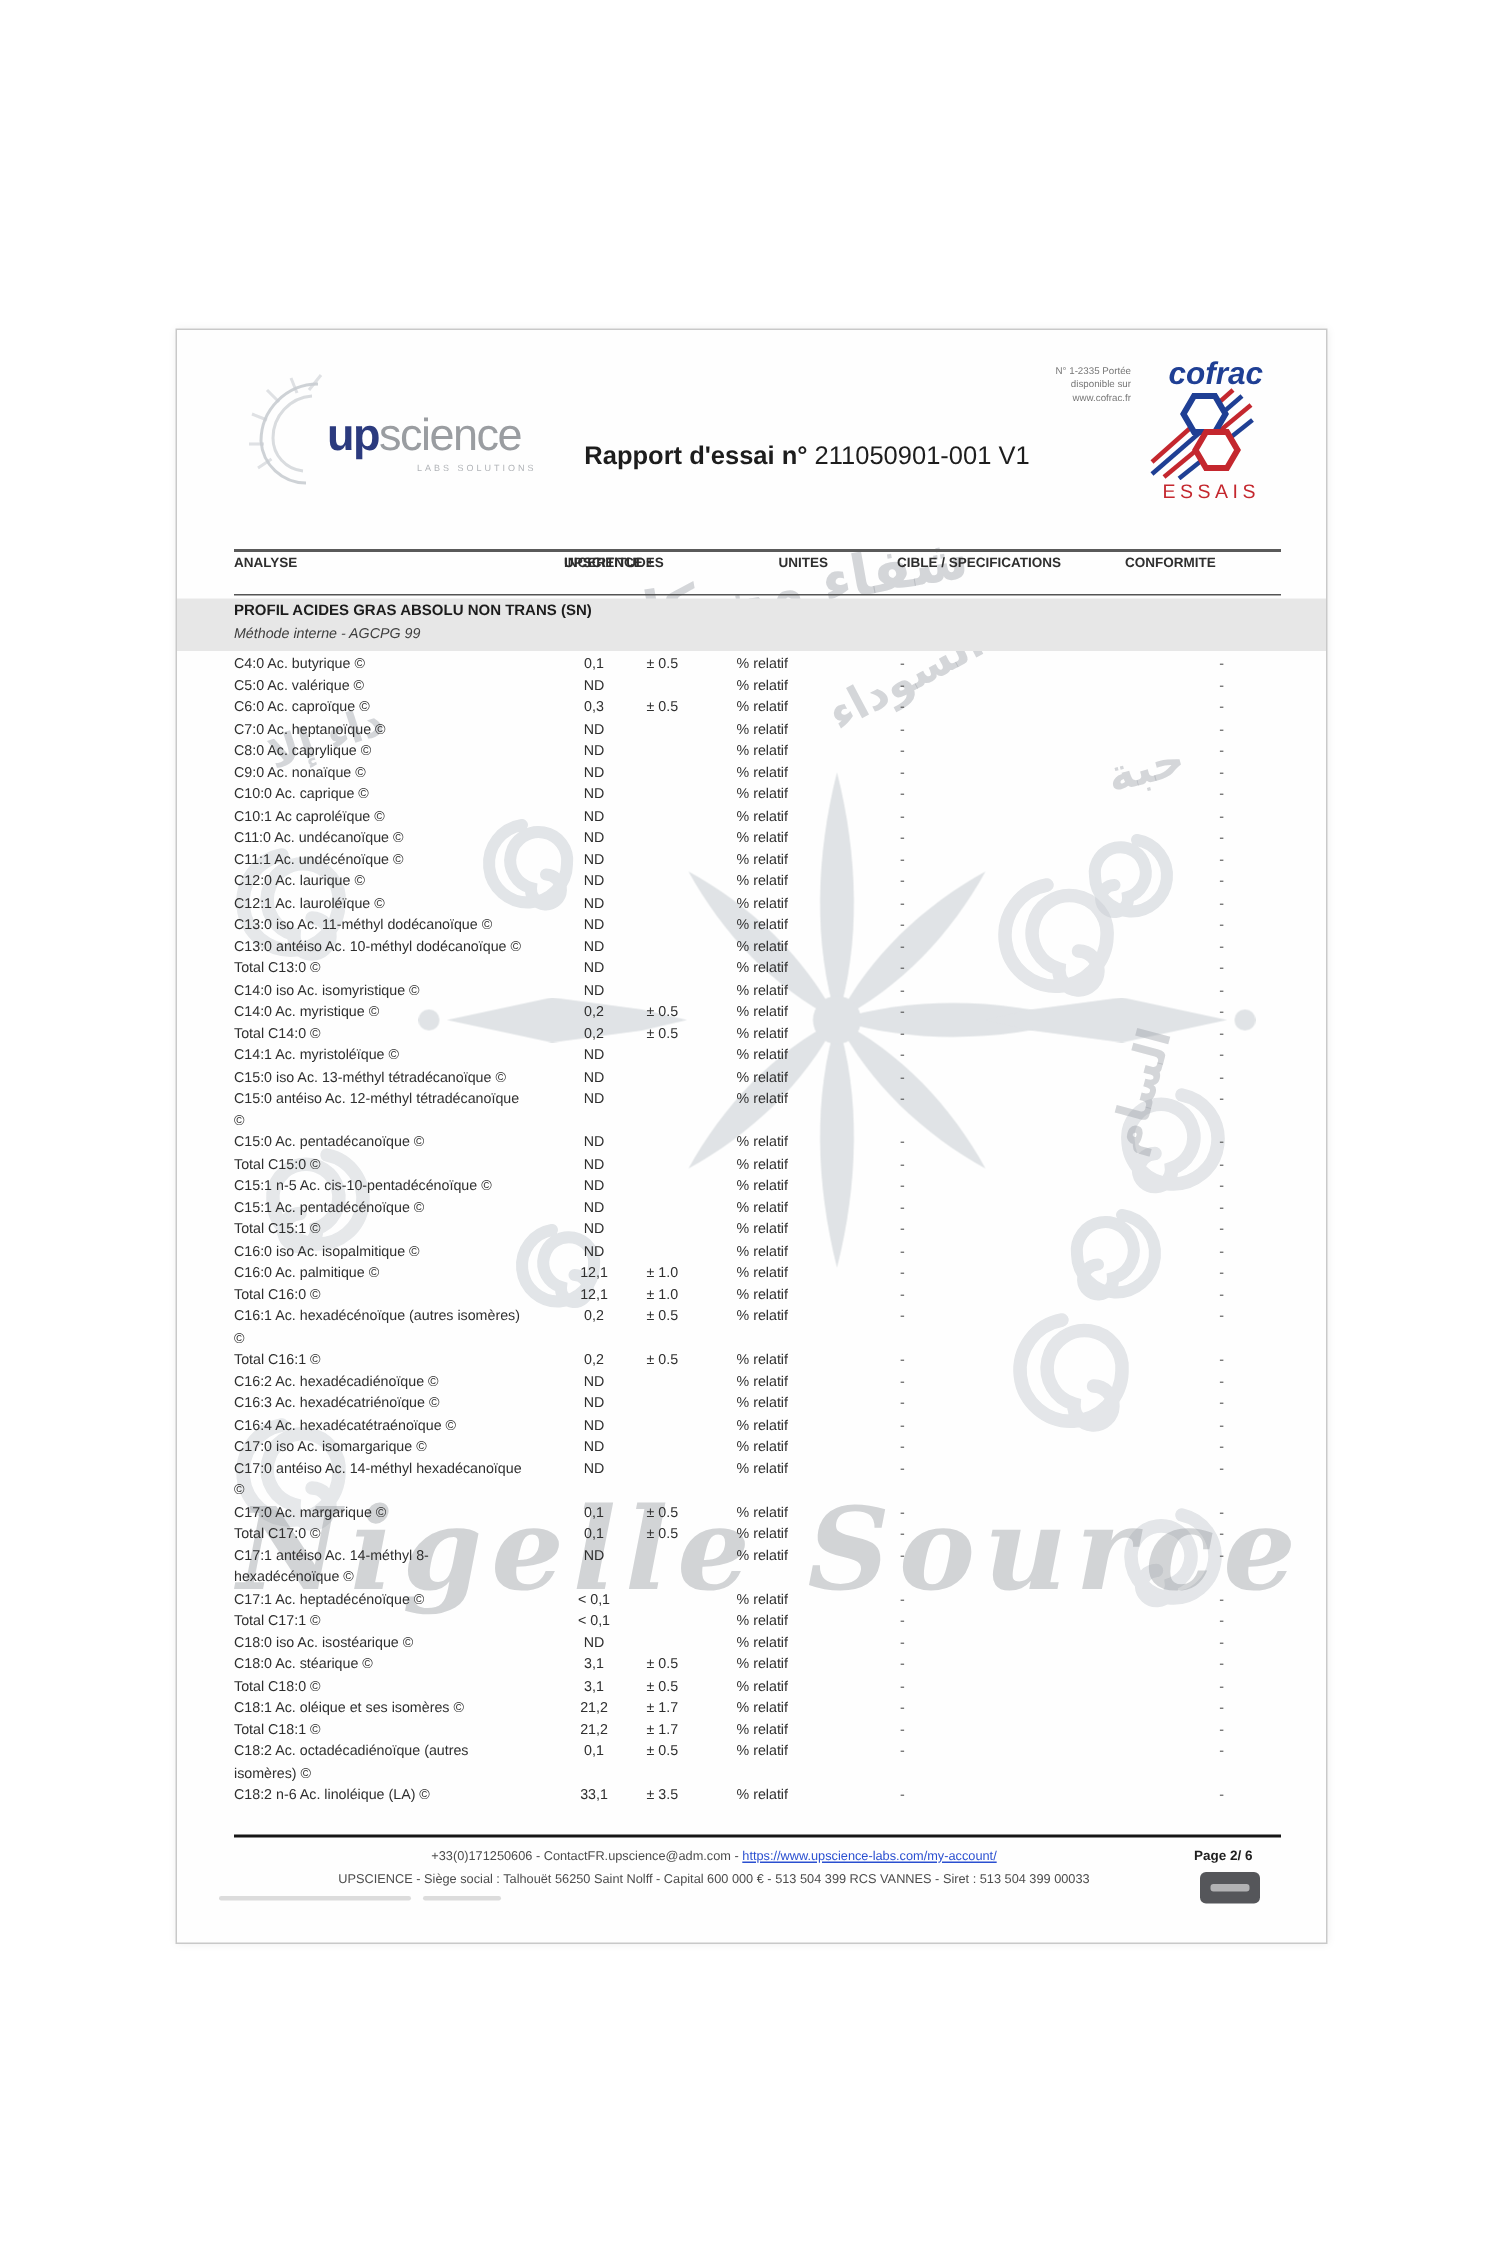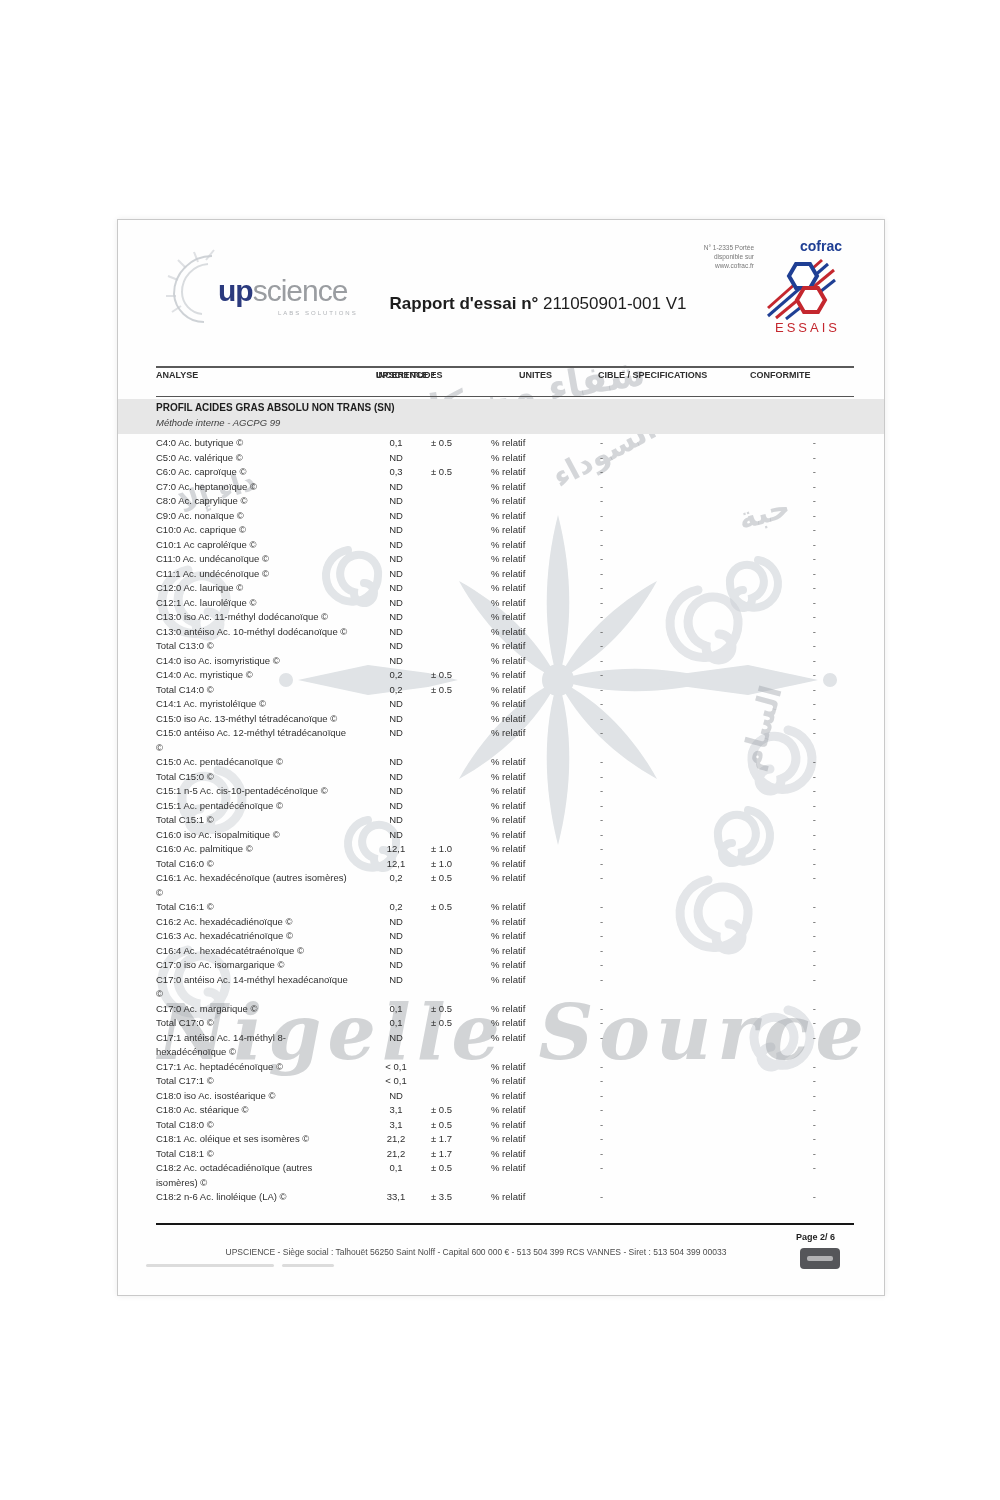--- a/index.html
+++ b/index.html
@@ -28,21 +28,21 @@
   .logo-up{font-size:30px;font-weight:bold;color:#2b3a7e;letter-spacing:-1px;}
   .logo-science{font-size:30px;color:#9a9da1;letter-spacing:-1px;}
   .logo-tag{position:absolute;left:118px;top:58px;font-size:6px;letter-spacing:2px;color:#b0b3b7;}
   .report-title{
     position:absolute;left:200px;top:74px;width:420px;text-align:center;
     font-size:17px;color:#1d1d1d;white-space:nowrap;
   }
   .report-title b{font-weight:bold;padding-left:20px;}
   .cofrac-block{position:absolute;right:42px;top:18px;width:150px;height:100px;}
   .cofrac-note{position:absolute;right:88px;top:6px;width:58px;font-size:6.5px;color:#777;text-align:right;line-height:1.35;}
-  .cofrac-name{position:absolute;right:0;top:0;font-size:14px;font-weight:bold;color:#1f3f94;letter-spacing:0;}
+  .cofrac-name{position:absolute;right:0;top:0;font-size:21px;font-weight:bold;color:#1f3f94;letter-spacing:0;font-style:italic;}
   .cofrac-art{position:absolute;right:6px;top:20px;}
   .cofrac-essais{position:absolute;right:2px;top:82px;font-size:13px;font-weight:normal;color:#c4272e;letter-spacing:3px;}
   .rule-top{position:absolute;left:38px;top:146px;width:698px;height:2px;background:#5a5a5a;}
   .rule-mid{position:absolute;left:38px;top:176px;width:698px;height:1px;background:#555;}
   .rule-bot{position:absolute;left:38px;top:1003px;width:698px;height:2px;background:#161616;}
   .col-headers{position:absolute;left:38px;top:150px;width:698px;height:26px;font-size:9px;font-weight:bold;color:#2e2e2e;}
   .col-headers span{position:absolute;top:0;line-height:1.25;}
   .ch-analyse{left:0;}
   .ch-resultats{left:220px;width:110px;}
   .ch-unites{left:339px;margin-left:24px;}
@@ -622,20 +622,21 @@
       <span class="c-label">C18:2 n-6 Ac. linoléique (LA) ©</span>
       <span class="c-res">33,1</span>
       <span class="c-unc">± 3.5</span>
       <span class="c-unit">% relatif</span>
       <span class="c-cible">-</span>
       <span class="c-conf">-</span>
     </div>
   </div>
 
   <div class="rule-bot"></div>
+  <div class="footer-line1"><span>+33(0)171250606 - ContactFR.upscience@adm.com - </span><a href="#">https://www.upscience-labs.com/my-account/</a></div>
   <div class="footer-line2">UPSCIENCE - Siège social : Talhouët 56250 Saint Nolff - Capital 600 000 € - 513 504 399 RCS VANNES - Siret : 513 504 399 00033</div>
   <div class="page-num">Page 2/ 6</div>
   <div class="footer-badge"></div>
   <div class="fineprint">
       <i class="fp1"></i>
       <i class="fp2"></i>
     </div>
 
 </div>
 

